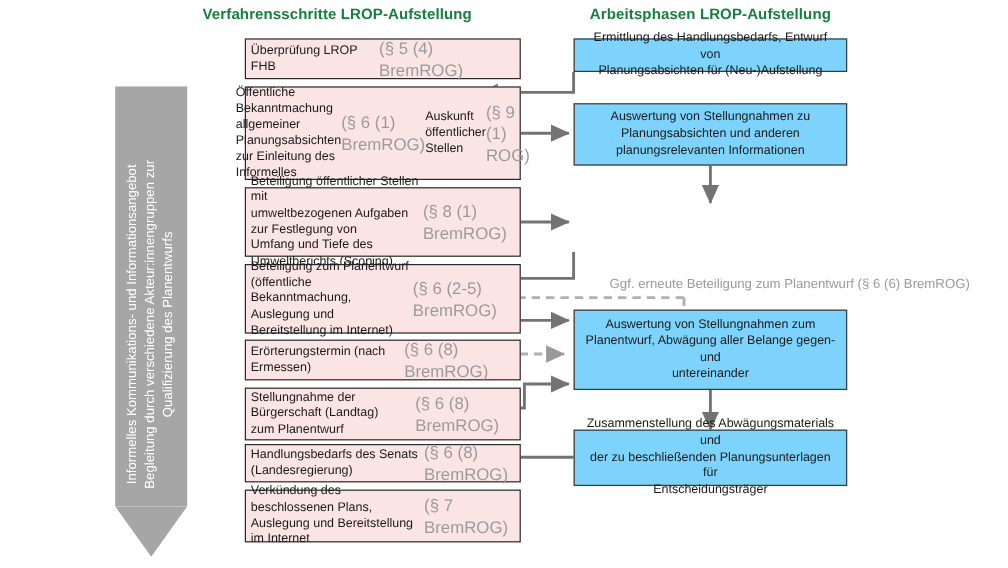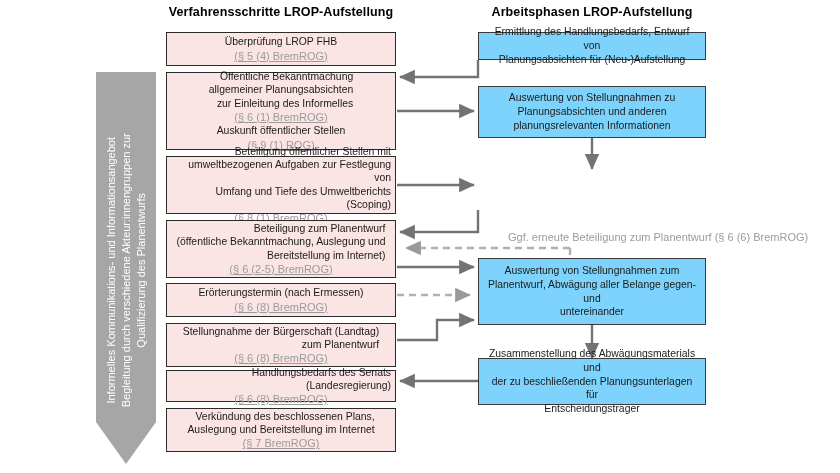--- a/index.html
+++ b/index.html
@@ -7,50 +7,50 @@
     width:840px;height:473px;
     background:#ffffff;
     font-family:"Liberation Sans", sans-serif;
     overflow:hidden;
     position:relative;
   }
   #stage{position:absolute;left:0;top:0;width:840px;height:473px;}
 
   .col-title{
     position:absolute;
-    color:#000000;
+    color:#15803d;
     font-weight:bold;
     font-size:12.5px;
     text-align:center;
     letter-spacing:0.1px;
     white-space:nowrap;
   }
   #title-left{left:166px;top:5px;width:230px;}
   #title-right{left:478px;top:5px;width:228px;}
 
   .step-box{
     position:absolute;
     background:#fbe4e4;
     border:1.2px solid #2b2b2b;
     box-sizing:border-box;
     display:flex;
-    flex-direction:column;
+    flex-direction:row;
     align-items:center;
     justify-content:center;
-    text-align:right;
+    text-align:left;
     padding:2px 4px;
     font-size:10.4px;
     color:#1a1a1a;
     line-height:1.28;
+    margin-left:38px;
   }
   .step-box .law{
     color:#9b9b9b;
-    font-size:11px;
+    font-size:14px;
     line-height:1.3;
-    text-decoration:underline;
   }
   .step-box .main{white-space:pre-line;}
 
   .phase-box{
     position:absolute;
     background:#7dd3fc;
     border:1.2px solid #3a3a3a;
     box-sizing:border-box;
     display:flex;
     align-items:center;

